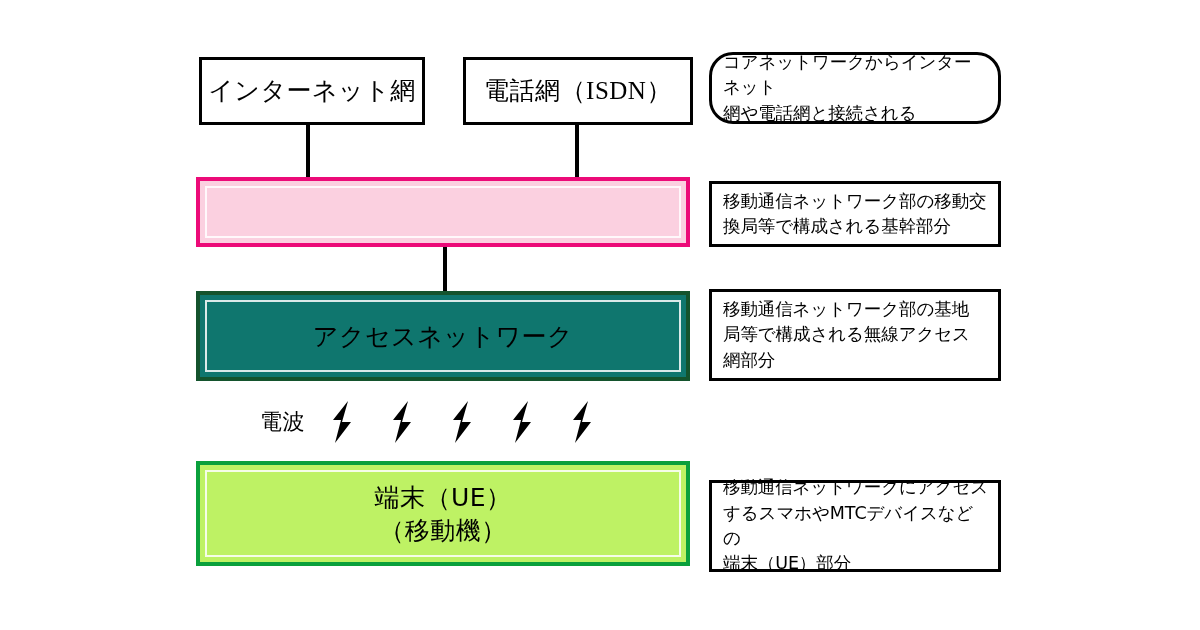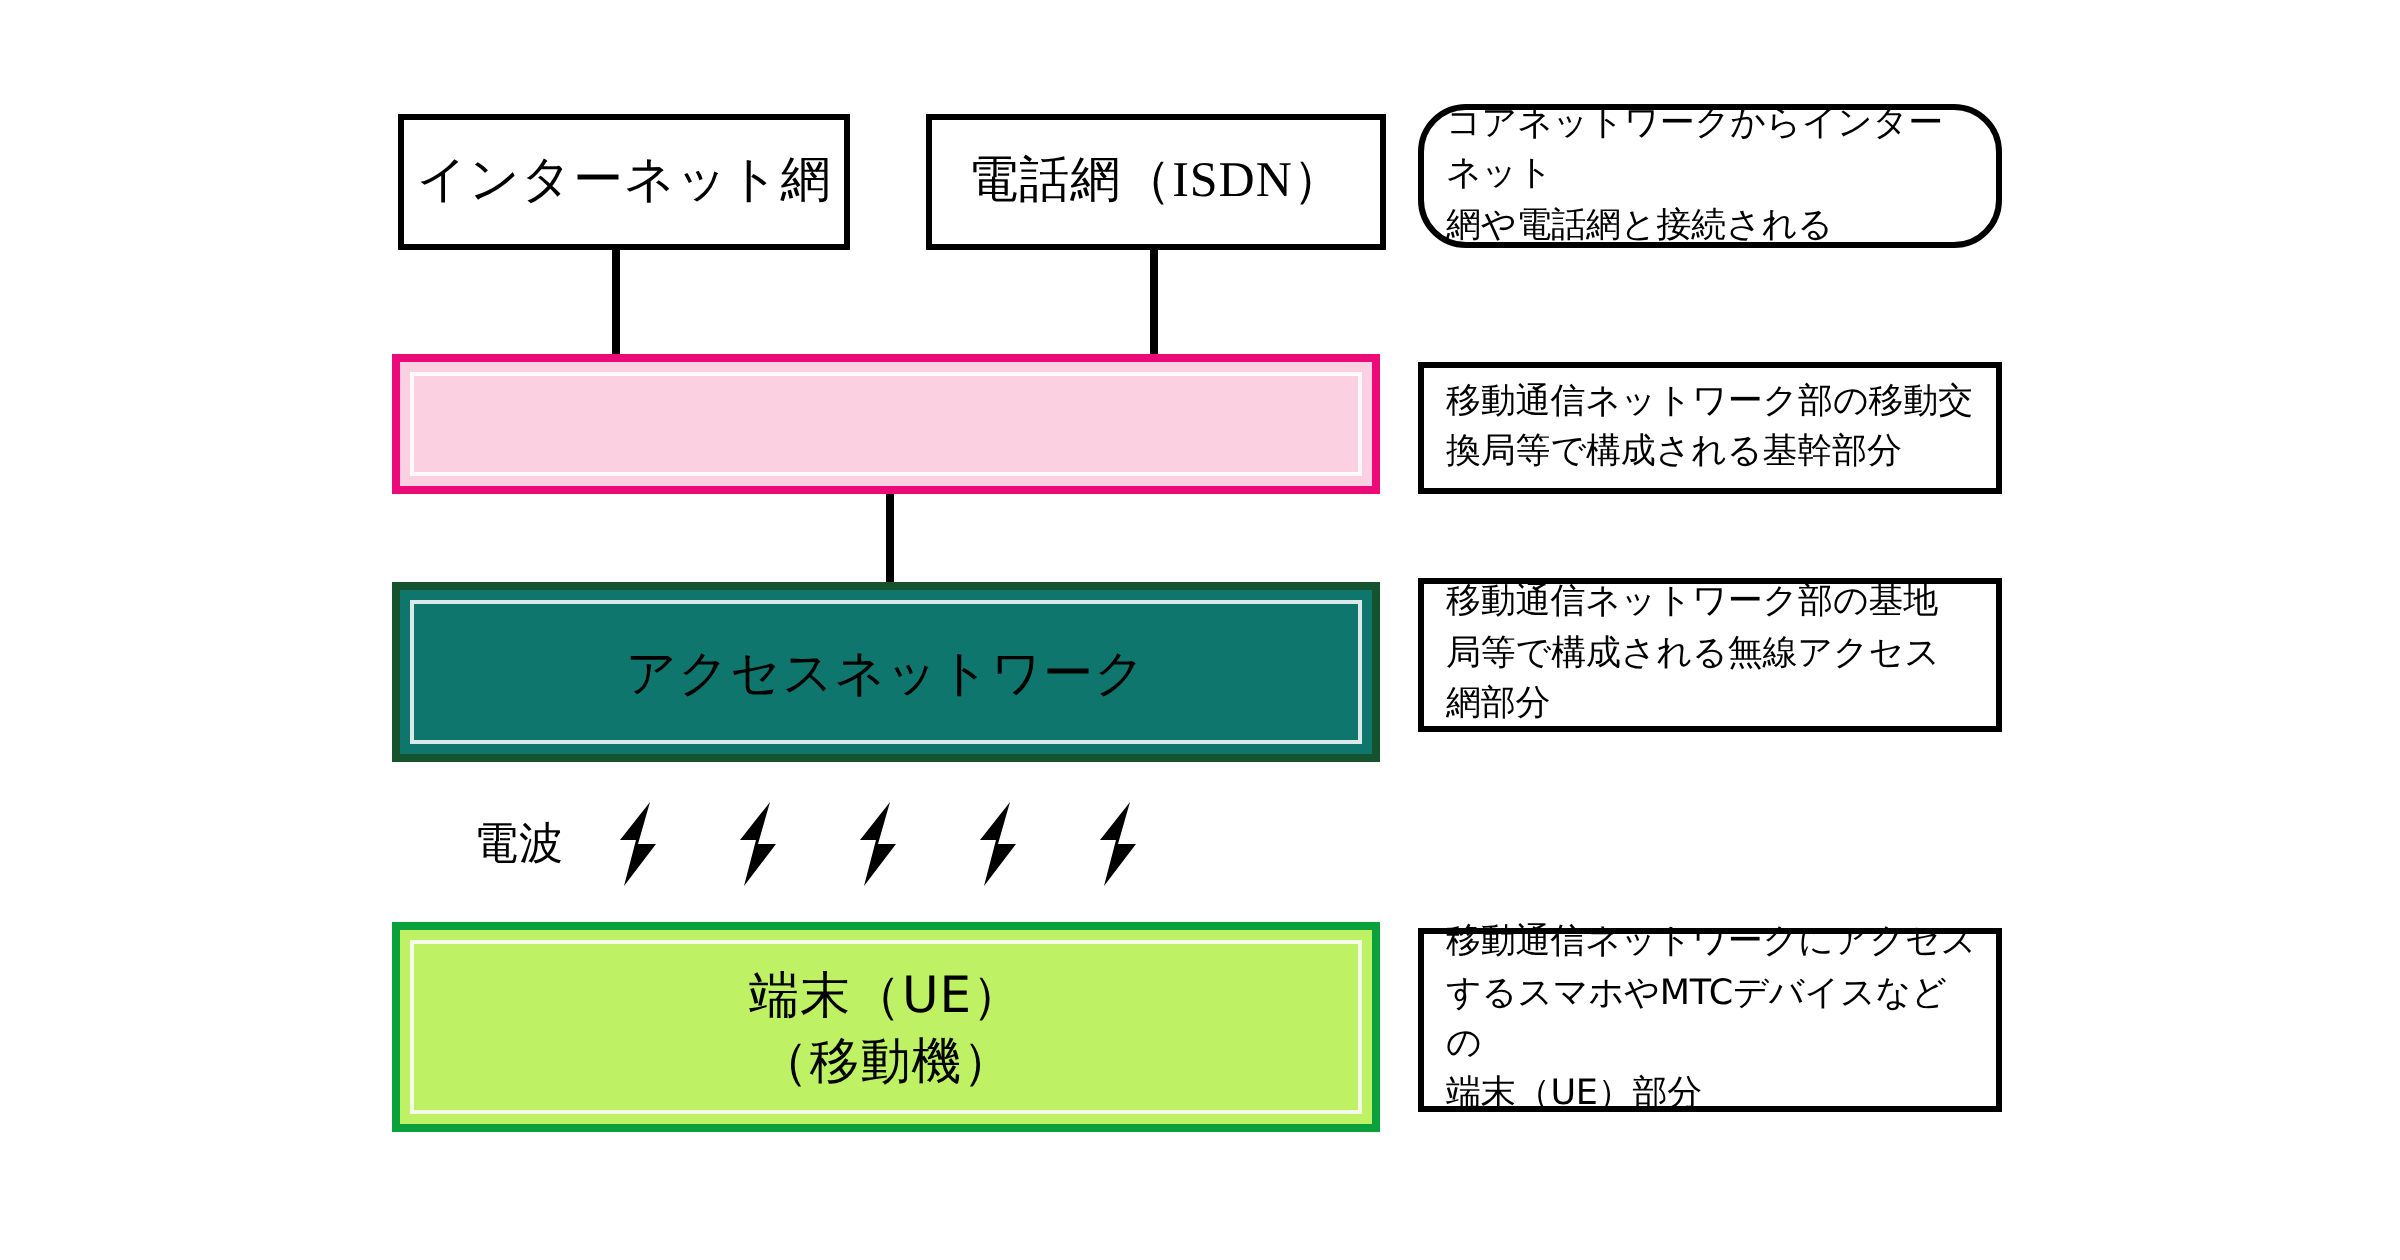--- a/index.html
+++ b/index.html
@@ -128,21 +128,21 @@
     <span class="inner"></span>
   </div>
 
   <div class="abs connector" style="left:443px; top:247px; height:45px;"></div>
 
   <div class="abs layer-box layer-access" style="left:196px; top:291px; width:494px; height:90px;">
     <span class="inner"></span>
     <span class="label">アクセスネットワーク</span>
   </div>
 
-  <div class="abs wave-row" style="left:237px; top:398px; width:380px; height:48px;">
+  <div class="abs wave-row" style="left:260px; top:398px; width:380px; height:48px;">
     <span class="wave-label">電波</span>
     <span class="bolts">
       <svg class="bolt" width="30" height="44" viewBox="0 0 30 44">
         <path d="M21 1 L6 20 L14 20 L8 43 L24 22 L15 22 Z" fill="#000000"></path>
       </svg>
       <svg class="bolt" width="30" height="44" viewBox="0 0 30 44">
         <path d="M21 1 L6 20 L14 20 L8 43 L24 22 L15 22 Z" fill="#000000"></path>
       </svg>
       <svg class="bolt" width="30" height="44" viewBox="0 0 30 44">
         <path d="M21 1 L6 20 L14 20 L8 43 L24 22 L15 22 Z" fill="#000000"></path>
@@ -165,25 +165,25 @@
   <div class="abs note-box" style="left:709px; top:52px; width:292px; height:72px;border-radius:24px;">
     <span class="note-text">コアネットワークからインターネット
 網や電話網と接続される</span>
   </div>
 
   <div class="abs note-box" style="left:709px; top:181px; width:292px; height:66px;">
     <span class="note-text">移動通信ネットワーク部の移動交
 換局等で構成される基幹部分</span>
   </div>
 
-  <div class="abs note-box" style="left:709px; top:289px; width:292px; height:77px;">
+  <div class="abs note-box" style="left:709px; top:289px; width:292px; height:92px;">
     <span class="note-text">移動通信ネットワーク部の基地
 局等で構成される無線アクセス
 網部分</span>
   </div>
 
-  <div class="abs note-box" style="left:709px; top:464px; width:292px; height:92px;">
+  <div class="abs note-box" style="left:709px; top:480px; width:292px; height:92px;">
     <span class="note-text">移動通信ネットワークにアクセス
 するスマホやMTCデバイスなどの
 端末（UE）部分</span>
   </div>
 
 </div>
 
 </body></html>

